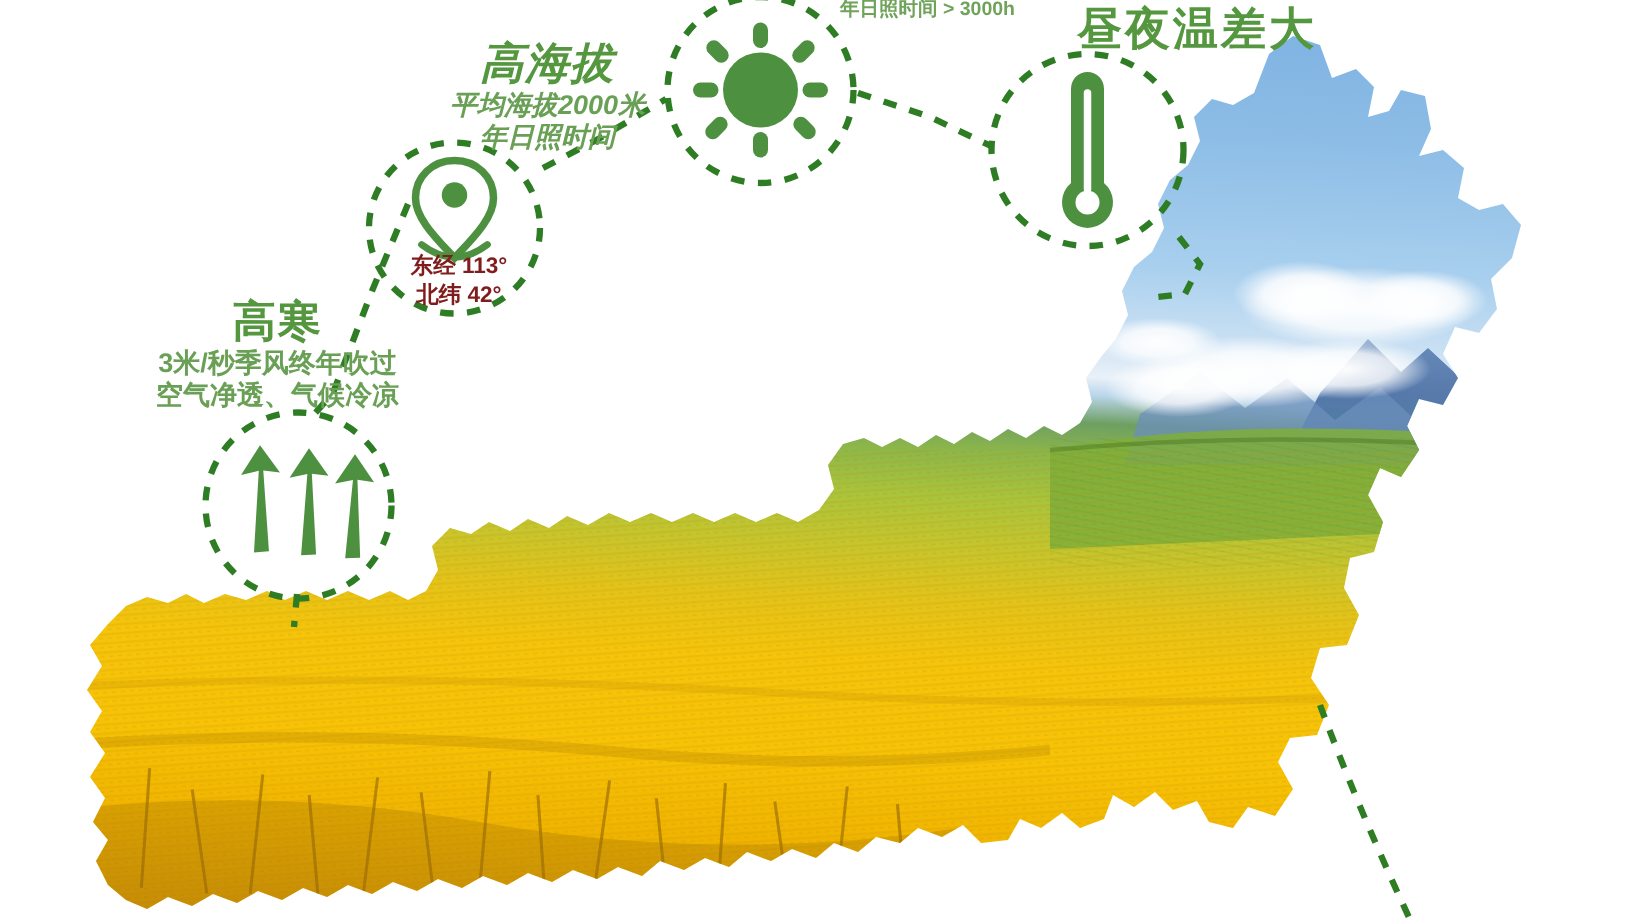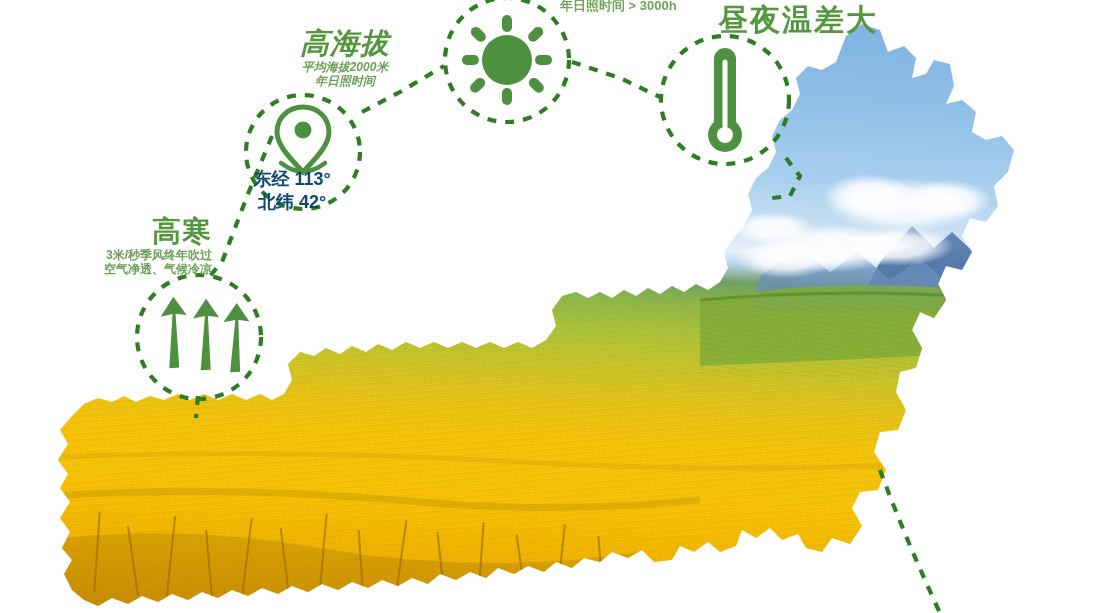--- a/index.html
+++ b/index.html
@@ -40,43 +40,43 @@
   }
   .txtblock .heading {
     display: block;
     font-size: 29px;
     font-weight: bold;
     letter-spacing: 1px;
     color: #55973f;
   }
   .txtblock .sub {
     display: block;
-    font-size: 12px;
+    font-size: 18px;
     font-weight: bold;
     color: #69a055;
     letter-spacing: 0px;
   }
 
   
   #b-altitude  { left: 300px; top: 26px;  text-align: center; font-style: italic; }
-  #b-cold      { left: 104px; top: 198px; text-align: right; margin-top: 16px; }
+  #b-cold      { left: 104px; top: 198px; text-align: center; }
   #b-sun       { left: 560px; top: -2px;  text-align: left; }
   #b-sun .sub  { font-size: 13px; color: #6fa35a; }
   #b-temp      { left: 718px; top: 2px;   text-align: center; }
   #b-temp .heading { font-size: 30px; letter-spacing: 2px; }
 
   
   #b-coord {
     position: absolute;
-    left: 244px;
+    left: 258px;
     top: 168px;
     width: 96px;
     text-align: center;
-    color: #0c4a6e;
-    font-size: 18px;
+    color: #7f1d1d;
+    font-size: 15px;
     font-weight: bold;
     line-height: 1.28;
     white-space: nowrap;
   }
 </style>
 </head>
 <body>
 
 <div id="stage">
 

